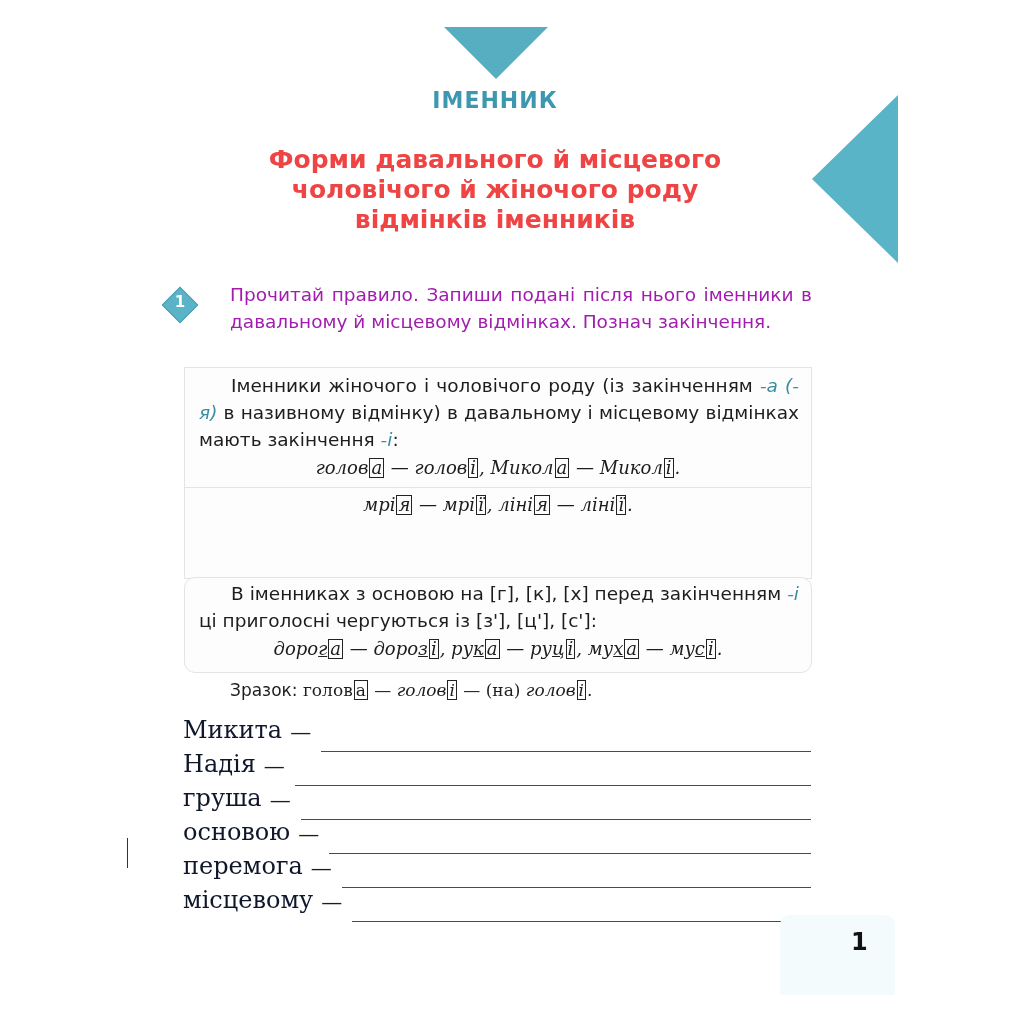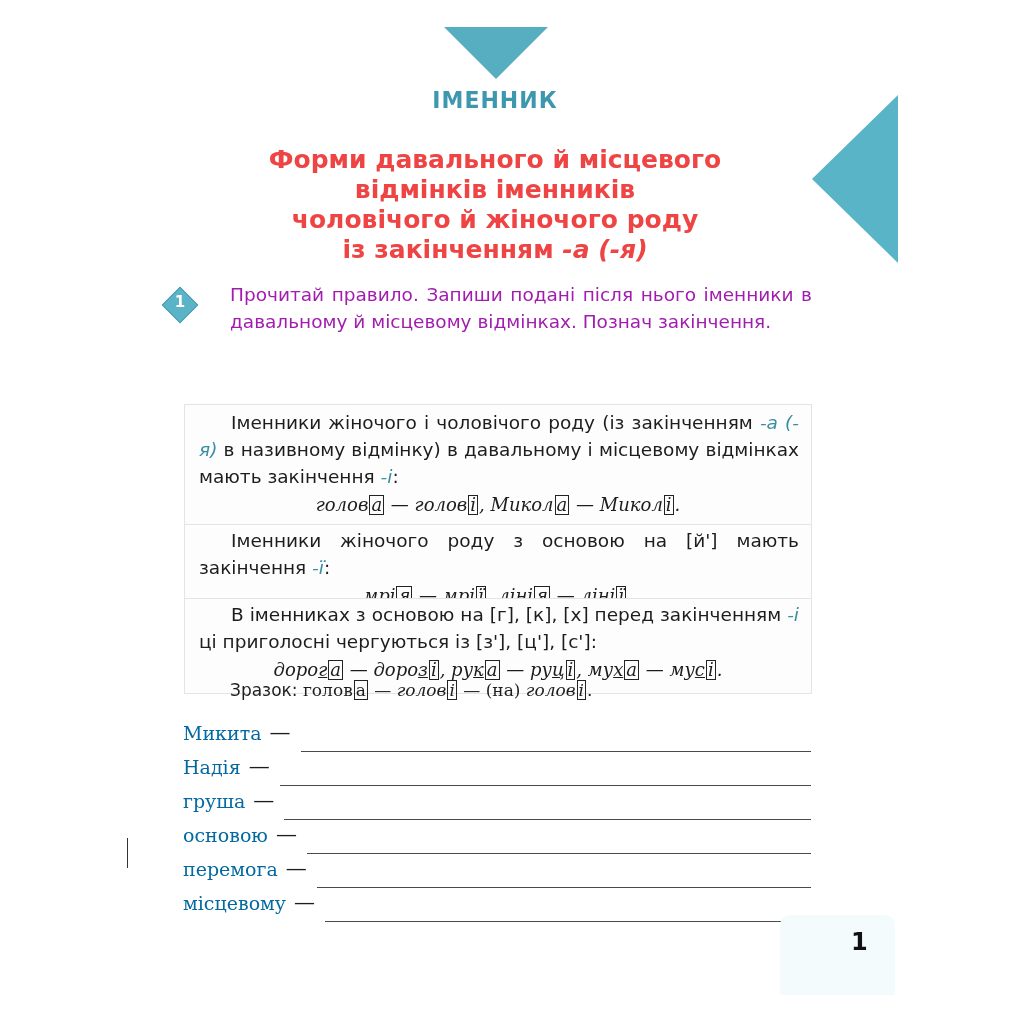--- a/index.html
+++ b/index.html
@@ -101,31 +101,30 @@
   .rule-box {
     position: absolute;
     left: 184px;
     width: 626px;
     border: 1px solid #e4e4e4;
     background: #fdfdfd;
     font-family: "DejaVu Sans", sans-serif;
     font-size: 18.5px;
     line-height: 27px;
     color: #1d1d1d;
-    margin-top: 37px;
   }
   .rule-box p {
     margin: 0;
     padding: 0 12px 0 14px;
     text-align: justify;
     text-indent: 32px;
   }
   .rule-1 { top: 367px; height: 118px; padding-top: 4px; }
   .rule-2 { top: 487px; height: 88px; padding-top: 2px; }
-  .rule-3 { top: 561px; height: 92px; padding-top: 2px; }
+  .rule-3 { top: 577px; height: 92px; padding-top: 2px; border-radius: 11px; }
 
   .teal { color: #3a8ea4; font-style: italic; font-family: "DejaVu Sans", sans-serif; }
   .ex {
     display: block;
     text-align: center;
     font-family: "DejaVu Serif", serif;
     font-style: italic;
     font-size: 18px;
     line-height: 30px;
     text-indent: 0;
@@ -153,22 +152,22 @@
   .exercise-row {
     position: absolute;
     left: 183px;
     width: 628px;
     height: 34px;
     display: flex;
     align-items: flex-end;
   }
   .exercise-row .word {
     font-family: "DejaVu Serif", serif;
-    font-size: 19px;
-    color: #0369a1;
+    font-size: 24px;
+    color: #0f172a;
     white-space: nowrap;
     padding-bottom: 2px;
   }
   .exercise-row .dash {
     font-family: "DejaVu Serif", serif;
     font-size: 21px;
     color: #1d1d1d;
     margin: 0 10px 0 8px;
     padding-bottom: 2px;
   }
@@ -212,43 +211,40 @@
 
 <div class="page">
 
   <div class="tri-top"></div>
   <div class="tri-right"></div>
 
   <div class="heading-small">ІМЕННИК</div>
 
   <div class="heading-main">
     <span class="line">Форми давального й місцевого</span>
+    <span class="line">чоловічого й жіночого роду</span>
     <span class="line">відмінків іменників</span>
-    <span class="line">чоловічого й жіночого роду</span>
-    <span class="line"><span>із закінченням</span> <span class="it">-а (-я)</span></span>
   </div>
 
   <div class="task-badge">
     <div class="diamond"></div>
     <div class="num">1</div>
   </div>
 
   <div class="task-text">Прочитай правило. Запиши подані після нього іменники в давальному й місцевому відмінках. Познач закінчення.</div>
 
   <div class="rule-box rule-1">
     <p><span>Іменники жіночого і чоловічого роду (із закінченням</span>
       <span class="teal">-а (-я)</span>
       <span>в називному відмінку) в давальному і місцевому відмінках мають закінчення</span>
       <span class="teal">-і</span>:</p>
     <span class="ex"><span>голов</span><span class="box">а</span><span> — </span><span>голов</span><span class="box">і</span><span>, </span><span>Микол</span><span class="box">а</span><span> — </span><span>Микол</span><span class="box">і</span><span>.</span></span>
   </div>
 
   <div class="rule-box rule-2">
-    <p><span>Іменники жіночого роду з основою на [й'] мають закінчення</span>
-      <span class="teal">-ї</span>:</p>
     <span class="ex"><span>мрі</span><span class="box">я</span><span> — </span><span>мрі</span><span class="box">ї</span><span>, </span><span>ліні</span><span class="box">я</span><span> — </span><span>ліні</span><span class="box">ї</span><span>.</span></span>
   </div>
 
   <div class="rule-box rule-3">
     <p><span>В іменниках з основою на [г], [к], [х] перед закінченням</span>
       <span class="teal">-і</span>
       <span>ці приголосні чергуються із [з'], [ц'], [с']:</span></p>
     <span class="ex"><span>доро</span><span class="ul">г</span><span class="box">а</span><span> — </span><span>доро</span><span class="ul">з</span><span class="box">і</span><span>, </span><span>ру</span><span class="ul">к</span><span class="box">а</span><span> — </span><span>ру</span><span class="ul">ц</span><span class="box">і</span><span>, </span><span>му</span><span class="ul">х</span><span class="box">а</span><span> — </span><span>му</span><span class="ul">с</span><span class="box">і</span><span>.</span></span>
   </div>
 

